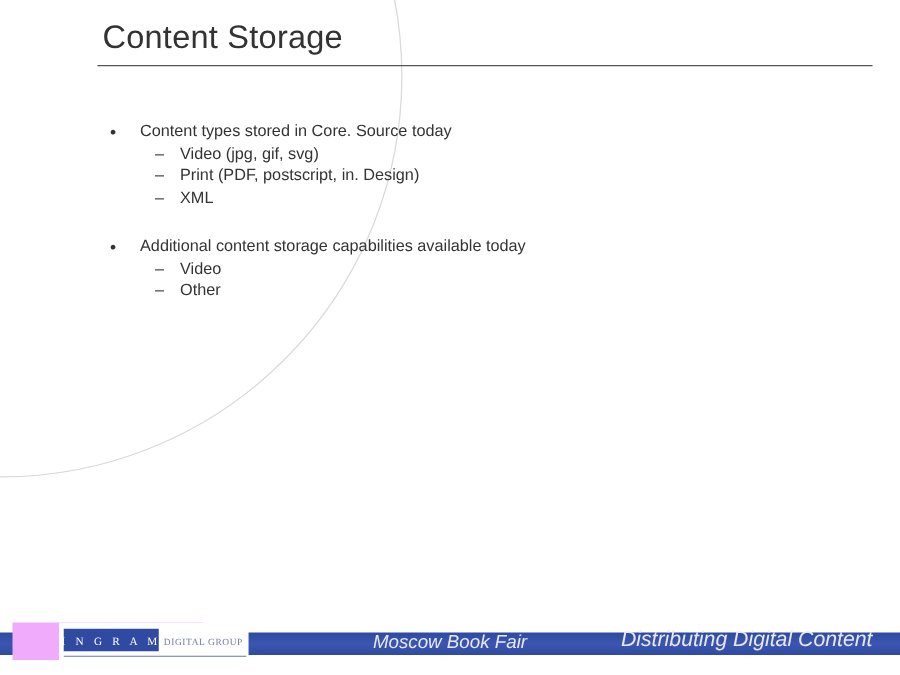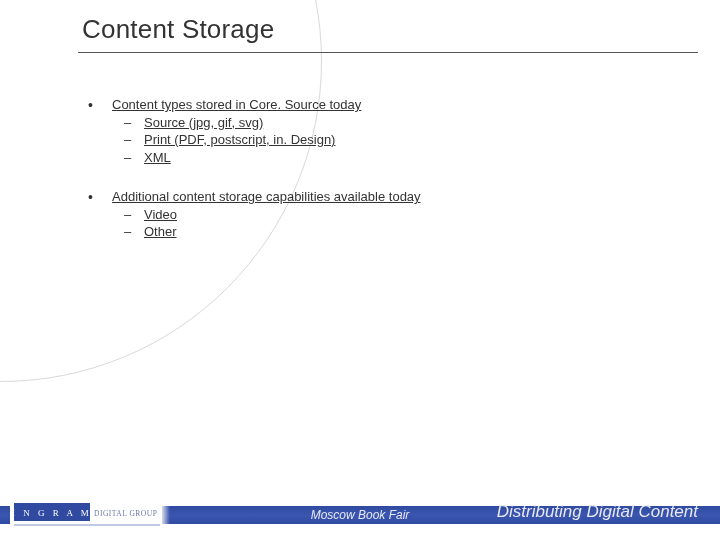--- a/index.html
+++ b/index.html
@@ -47,21 +47,20 @@
     border-top: 1px solid #555;
   }
   .content {
     position: absolute;
     left: 88px;
     top: 96px;
     width: 560px;
     font-size: 13px;
     line-height: 1.35;
     z-index: 2;
-    text-decoration: underline;
   }
   .content ul {
     margin: 0;
     padding: 0;
     list-style: none;
   }
   .content > ul > li {
     margin-bottom: 22px;
     position: relative;
     padding-left: 24px;
@@ -101,43 +100,44 @@
     width: 720px;
     height: 18px;
     background: linear-gradient(to bottom, #2f4aa0 0%, #3a56b0 50%, #2f4aa0 100%);
   }
   .footer-center {
     position: absolute;
     bottom: 18px;
     left: 0;
     width: 720px;
     text-align: center;
-    font-size: 12px;
+    font-size: 15px;
     font-style: italic;
     color: #e8e8f4;
     z-index: 3;
   }
   .footer-right {
     position: absolute;
     bottom: 18px;
     right: 22px;
     font-size: 17px;
     font-style: italic;
     color: #e8e8f4;
     z-index: 3;
   }
   .logo {
     position: absolute;
     left: 10px;
     bottom: 12px;
     width: 152px;
     height: 30px;
-    background: #86efac;
+    background: #f0abfc;
     z-index: 5;
     box-sizing: border-box;
+    padding-left: 37px;
   }
   .logo svg { display: block; }
   .footer-cap-left {
     position: absolute;
     left: 160px;
     bottom: 16px;
     width: 10px;
     height: 18px;
     background: linear-gradient(to right, #ffffff, rgba(255,255,255,0));
     z-index: 4;
@@ -150,21 +150,21 @@
   <div class="bg-ellipse"></div>
 
   <div class="title">Content Storage</div>
   <div class="title-underline"></div>
 
   <div class="content">
     <ul>
       <li>
         <span>Content types stored in Core. Source today</span>
         <ul class="sublist">
-          <li>Source (jpg, gif, svg)</li>
+          <li>Video (jpg, gif, svg)</li>
           <li>Print (PDF, postscript, in. Design)</li>
           <li>XML</li>
         </ul>
       </li>
       <li>
         <span>Additional content storage capabilities available today</span>
         <ul class="sublist">
           <li>Video</li>
           <li>Other</li>
         </ul>

